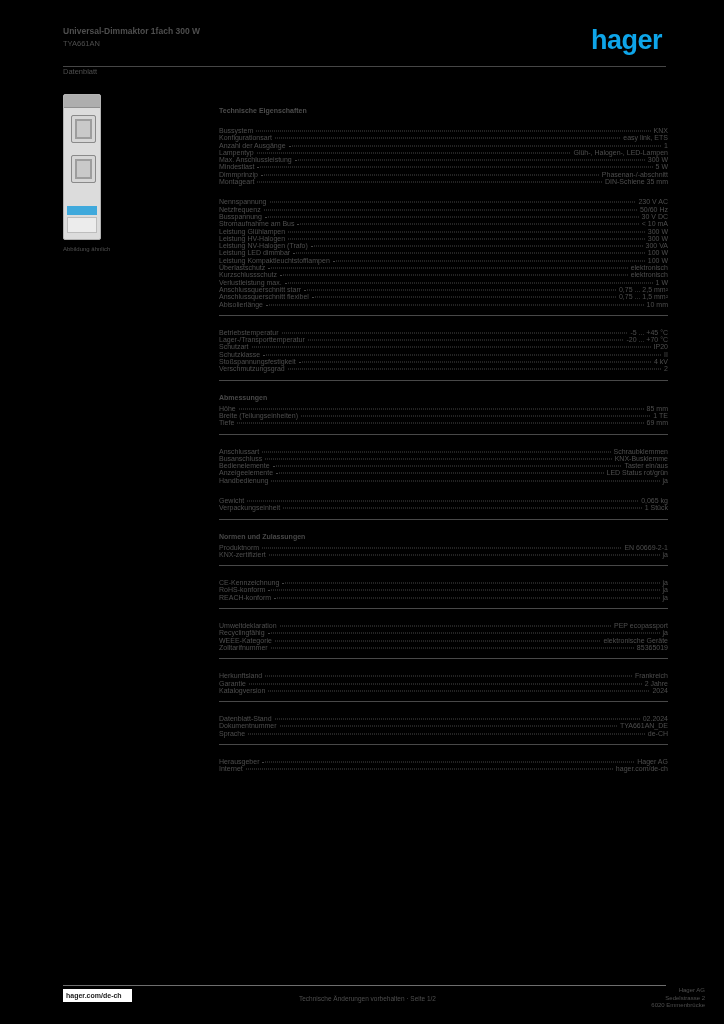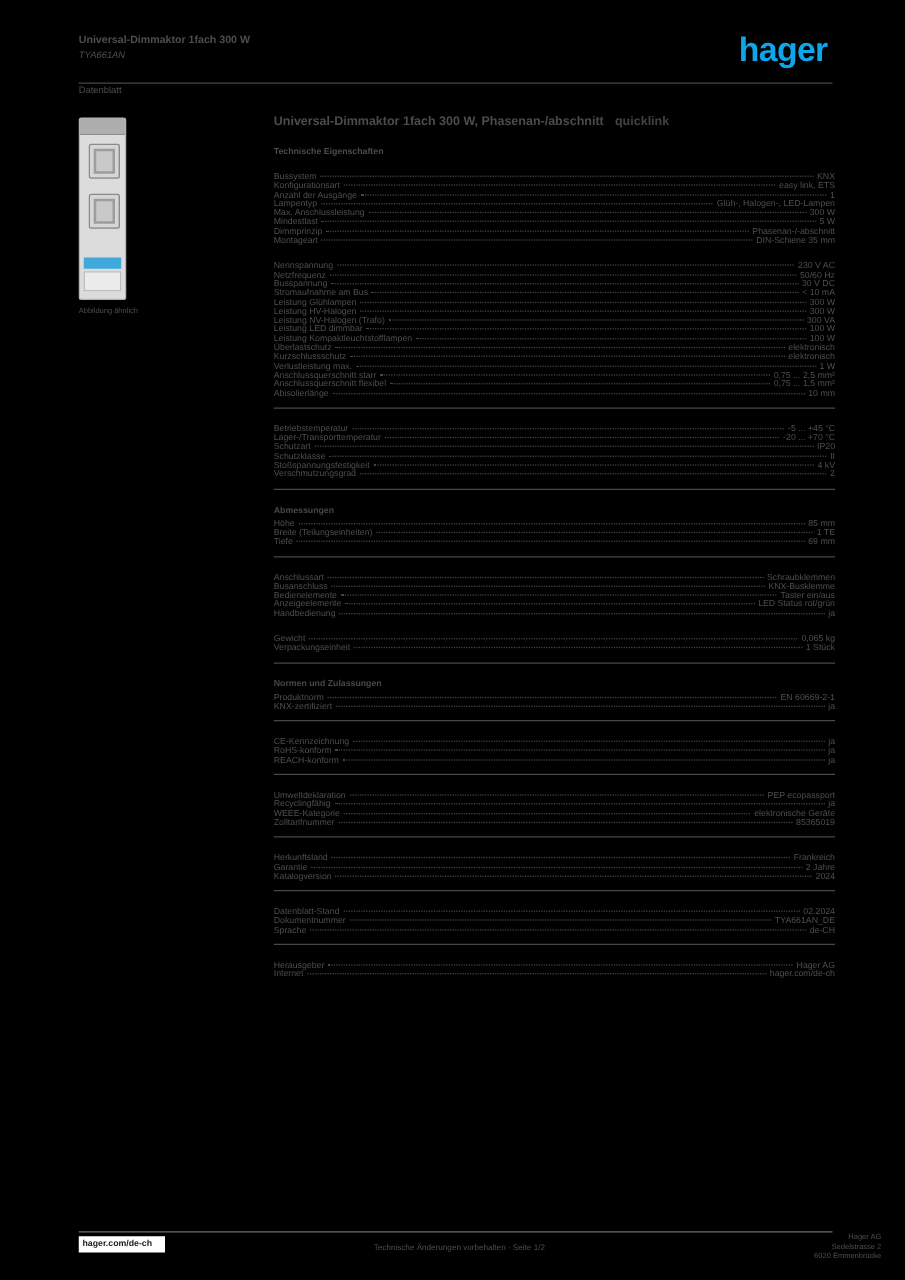--- a/index.html
+++ b/index.html
@@ -7,21 +7,21 @@
     width:724px; height:1024px;
     background:#000000;
     font-family:"Liberation Sans", sans-serif;
     position:relative;
     overflow:hidden;
   }
 
   
   .header-left { position:absolute; left:63px; top:26px; color:#4e4e4e; }
   .hl1 { font-size:8.5px; font-weight:bold; white-space:nowrap; }
-  .hl2 { font-size:7.5px; margin-top:3px; white-space:nowrap;font-style:italic; }
+  .hl2 { font-size:7.5px; margin-top:3px; white-space:nowrap; }
   .hl3 { font-size:7.5px; margin-top:19px; white-space:nowrap; }
   .logo { position:absolute; left:591px; top:25px; font-size:27px; font-weight:bold;
           color:#0ea5e9; letter-spacing:-0.5px; }
   .header-rule { position:absolute; left:63px; top:66px; width:603px; height:1px; background:#464646; }
 
   
   .product { position:absolute; left:63px; top:94px; width:42px; }
   .device { width:38px; height:146px; background:#dcdcdc; border:1px solid #b3b3b3;
             border-radius:2px; position:relative; box-sizing:border-box; }
   .device-top { height:12px; background:#aeaeae; border-bottom:1px solid #8f8f8f;
@@ -76,23 +76,20 @@
     <div class="device-top"></div>
     <div class="connector c1"></div>
     <div class="connector c2"></div>
     <div class="device-label"></div>
     <div class="device-foot"></div>
   </div>
   <div class="product-caption">Abbildung ähnlich</div>
 </div>
 
 <div class="content">
-  <div class="title">
-    <span>Universal-Dimmaktor 1fach 300 W, Phasenan-/abschnitt</span><span class="suffix">quicklink</span>
-  </div>
   <div class="subtitle">Technische Eigenschaften</div>
 
   <div>
       <div class="spec-section">
         <div class="spec-row">
           <span class="spec-label">Bussystem</span>
           <span class="spec-leader"></span>
           <span class="spec-value">KNX</span>
         </div>
         <div class="spec-row">

